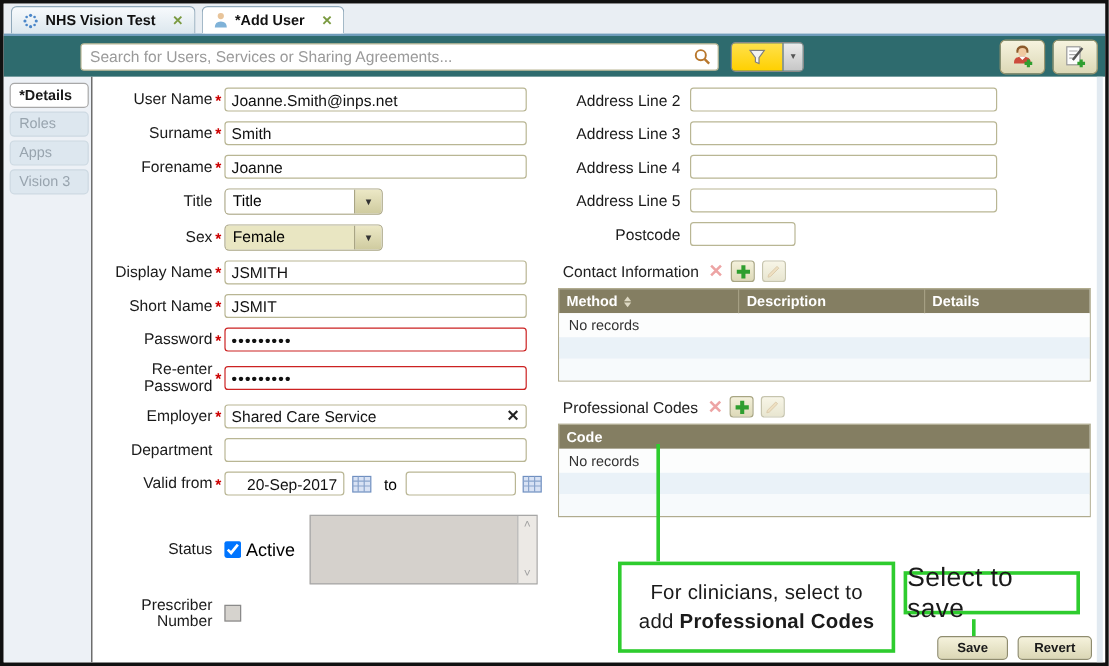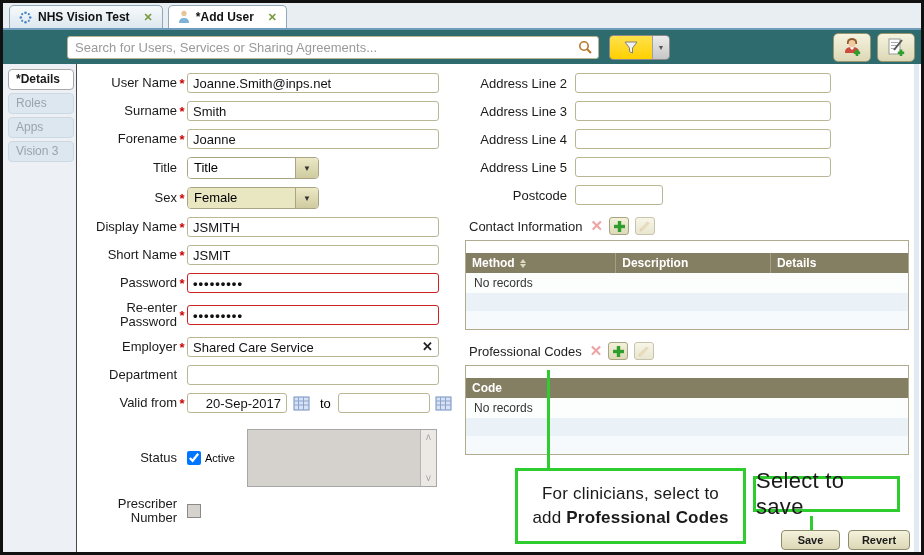--- a/index.html
+++ b/index.html
@@ -62,37 +62,37 @@
 
   .cal-btn{ width:20px; height:18px; margin-left:4px; display:flex; align-items:center; justify-content:center; cursor:pointer; }
   .to-lbl{ font-size:13px; margin:0 7px 0 9px; }
 
   .status-box{ width:190px; height:58px; background:#d5d1cc; border:1px solid #a7a7a7; display:flex; margin-left:12px; }
   .status-box .fill{ flex:1; }
   .status-scroll{ width:16px; background:#ece9e5; border-left:1px solid #b5b5b5; display:flex; flex-direction:column;
                   justify-content:space-between; align-items:center; color:#a0a0a0; font-size:10px; padding:2px 0; }
   .gray-box{ width:14px; height:14px; background:#d6d3ce; border:1px solid #8a8a8a; }
   .chk{ width:14px; height:14px; margin:0 4px 0 0; }
-  .chk-lbl{ font-size:11px; }
+  .chk-lbl{ font-size:15px; }
 
   
   .col-right{ position:absolute; left:386px; top:9px; width:452px; }
   .lbl-r{ width:104px; text-align:right; font-size:13px; color:#1a1a1a; }
   .col-right .gap{ width:8px; }
   .col-right .inp.wide{ width:256px; }
   .col-right .inp.small{ width:88px; }
 
   .section-title{ display:flex; align-items:center; margin:12px 0 5px 6px; font-size:13px; color:#222; }
   .mini-x{ margin-left:8px; font-size:15px; font-weight:bold; color:#eda4a4; }
   .mini-btn{ width:20px; height:18px; margin-left:6px; background:linear-gradient(#f4f1db,#ddd9b8);
              border:1px solid #a8a582; border-radius:3px; display:flex; align-items:center; justify-content:center; cursor:pointer; }
   .mini-btn.dim{ opacity:.65; }
 
   .tbl{ width:444px; margin-left:2px; border:1px solid #b0ab8e; }
-  .tbl-head{ display:flex; background:#847e62; color:#fff; font-weight:bold; font-size:12px; height:20px;margin-top:12px; }
+  .tbl-head{ display:flex; background:#847e62; color:#fff; font-weight:bold; font-size:12px; height:20px; }
   .th{ display:flex; align-items:center; padding-left:6px; border-right:1px solid #a59f83; }
   .th:last-child{ border-right:none; }
   .sort{ display:inline-flex; flex-direction:column; margin-left:5px; gap:1px; }
   .sort i{ width:0; height:0; border-left:3px solid transparent; border-right:3px solid transparent; }
   .sort .up{ border-bottom:4px solid #ded9c4; }
   .sort .dn{ border-top:4px solid #ded9c4; }
   .empty-row{ height:20px; display:flex; align-items:center; padding-left:8px; font-size:12px; color:#333; background:#fcfdfd; }
   .band-a{ height:18px; background:#eaf2f8; }
   .band-b{ height:18px; background:#f7fafc; }
 

